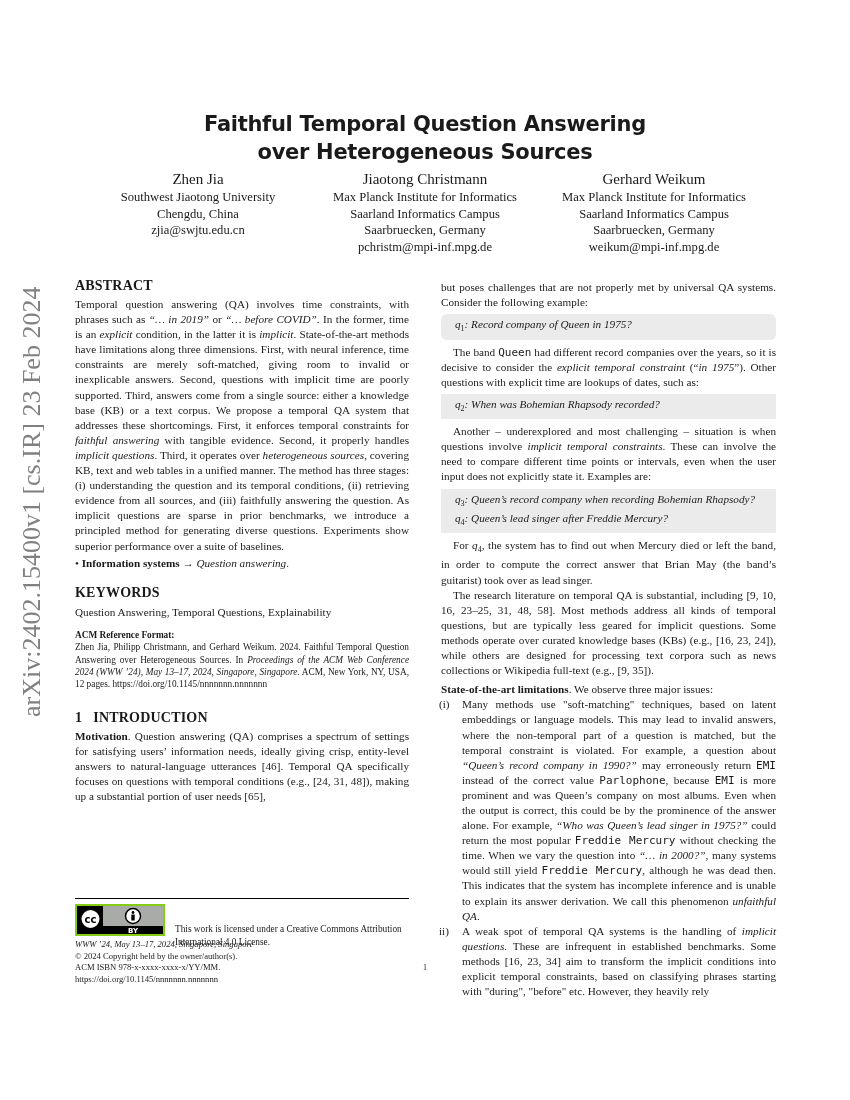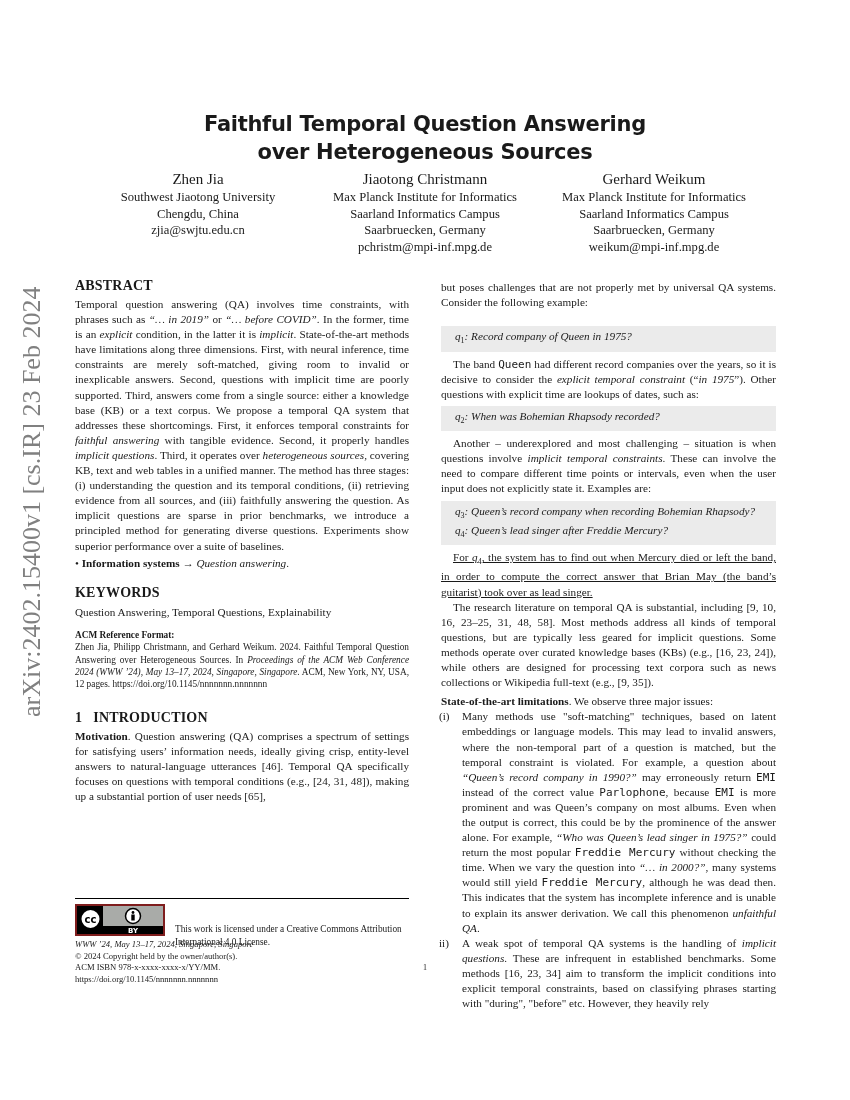--- a/index.html
+++ b/index.html
@@ -19,21 +19,21 @@
   .rcol { left:441px; width:335px; }
   h2 { font-size:14px; font-weight:bold; margin:0; line-height:18px; letter-spacing:0.2px; }
   p { margin:0; }
   .ind { text-indent:12px; }
   .mono { font-family:"DejaVu Sans Mono","Liberation Mono",monospace; font-size:11px; }
   .qbox { background:#ebebeb; padding:3px 0 3px 14px; font-style:italic; text-align:left; }
   .ref { font-size:9.3px; line-height:12.4px; }
   .item { position:relative; padding-left:21px; }
   .item .lbl { position:absolute; left:-2px; top:0; }
   .cc { position:absolute; left:75px; top:898px; width:334px; border-top:1px solid #000; }
-  .cc-badge { position:absolute; left:0; top:5px; width:90px; height:32px; background:#7f1d1d; }
+  .cc-badge { position:absolute; left:0; top:5px; width:90px; height:32px; background:#84cc16; }
   .cc-inner { position:absolute; left:2px; top:2px; width:86px; height:28px; background:#a9aba8; }
   .cc-text { position:absolute; left:100px; top:24px; font-size:9.3px; line-height:12.5px; width:234px; }
   .foot { position:absolute; left:75px; top:939px; font-size:8.6px; line-height:11.6px; }
   .pageno { position:absolute; left:0; width:850px; top:963px; text-align:center; font-size:8px; }
 </style>
 </head>
 <body>
 
 <div class="abs sidebar">arXiv:2402.15400v1  [cs.IR]  23 Feb 2024</div>
 
@@ -101,29 +101,29 @@
 
 <div class="foot">
   <div style="font-style:italic;">WWW ’24, May 13–17, 2024, Singapore, Singapore</div>
   <div>© 2024 Copyright held by the owner/author(s).</div>
   <div>ACM ISBN 978-x-xxxx-xxxx-x/YY/MM.</div>
   <div>https://doi.org/10.1145/nnnnnnn.nnnnnnn</div>
 </div>
 
 <div class="col rcol" style="top:280px;">
   <p>but poses challenges that are not properly met by universal QA systems. Consider the following example:</p>
-  <div class="qbox" style="margin-top:16px;"><span>q</span><sub style="font-size:8px;font-style:normal;">1</sub><span>: Record company of Queen in 1975?</span></div>
+  <div class="qbox" style="margin-top:4px;border-radius:6px;"><span>q</span><sub style="font-size:8px;font-style:normal;">1</sub><span>: Record company of Queen in 1975?</span></div>
   <p class="ind" style="margin-top:5px;"><span>The band </span><span class="mono">Queen</span><span> had different record companies over the years, so it is decisive to consider the </span><i>explicit temporal constraint</i><span> (“</span><i>in 1975</i><span>”). Other questions with explicit time are lookups of dates, such as:</span></p>
   <div class="qbox" style="margin-top:4px;"><span>q</span><sub style="font-size:8px;font-style:normal;">2</sub><span>: When was Bohemian Rhapsody recorded?</span></div>
   <p class="ind" style="margin-top:5px;"><span>Another – underexplored and most challenging – situation is when questions involve </span><i>implicit temporal constraints</i><span>. These can involve the need to compare different time points or intervals, even when the user input does not explicitly state it. Examples are:</span></p>
   <div class="qbox" style="margin-top:4px;">
     <div><span>q</span><sub style="font-size:8px;font-style:normal;">3</sub><span>: Queen’s record company when recording Bohemian Rhapsody?</span></div>
     <div><span>q</span><sub style="font-size:8px;font-style:normal;">4</sub><span>: Queen’s lead singer after Freddie Mercury?</span></div>
   </div>
-  <p class="ind" style="margin-top:5px;text-decoration:underline;"><span>For </span><i>q</i><sub style="font-size:8px;">4</sub><span>, the system has to find out when Mercury died or left the band, in order to compute the correct answer that Brian May (the band’s guitarist) took over as lead singer.</span></p>
+  <p class="ind" style="margin-top:5px;"><span>For </span><i>q</i><sub style="font-size:8px;">4</sub><span>, the system has to find out when Mercury died or left the band, in order to compute the correct answer that Brian May (the band’s guitarist) took over as lead singer.</span></p>
   <p class="ind">The research literature on temporal QA is substantial, including [9, 10, 16, 23–25, 31, 48, 58]. Most methods address all kinds of temporal questions, but are typically less geared for implicit questions. Some methods operate over curated knowledge bases (KBs) (e.g., [16, 23, 24]), while others are designed for processing text corpora such as news collections or Wikipedia full-text (e.g., [9, 35]).</p>
   <p style="margin-top:4px;"><b>State-of-the-art limitations</b><span>. We observe three major issues:</span></p>
   <div class="item">
     <span class="lbl">(i)</span>
     <p><span>Many methods use "soft-matching" techniques, based on latent embeddings or language models. This may lead to invalid answers, where the non-temporal part of a question is matched, but the temporal constraint is violated. For example, a question about </span><i>“Queen’s record company in 1990?”</i><span> may erroneously return </span><span class="mono">EMI</span><span> instead of the correct value </span><span class="mono">Parlophone</span><span>, because </span><span class="mono">EMI</span><span> is more prominent and was Queen’s company on most albums. Even when the output is correct, this could be by the prominence of the answer alone. For example, </span><i>“Who was Queen’s lead singer in 1975?”</i><span> could return the most popular </span><span class="mono">Freddie Mercury</span><span> without checking the time. When we vary the question into </span><i>“… in 2000?”</i><span>, many systems would still yield </span><span class="mono">Freddie Mercury</span><span>, although he was dead then. This indicates that the system has incomplete inference and is unable to explain its answer derivation. We call this phenomenon </span><i>unfaithful QA</i><span>.</span></p>
   </div>
   <div class="item">
     <span class="lbl">ii)</span>
     <p><span>A weak spot of temporal QA systems is the handling of </span><i>implicit questions</i><span>. These are infrequent in established benchmarks. Some methods [16, 23, 34] aim to transform the implicit conditions into explicit temporal constraints, based on classifying phrases starting with "during", "before" etc. However, they heavily rely</span></p>
   </div>

